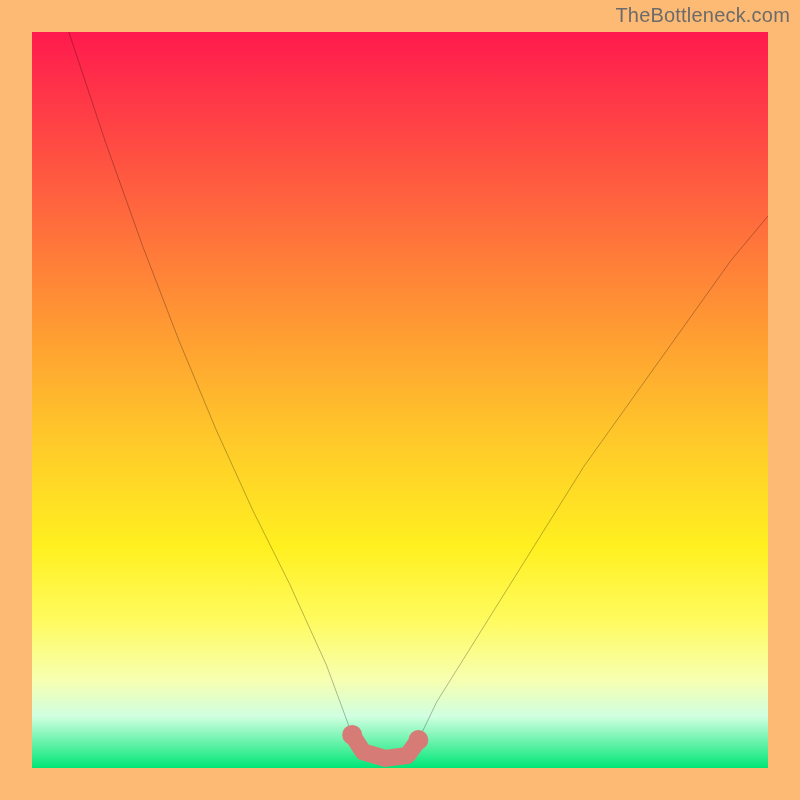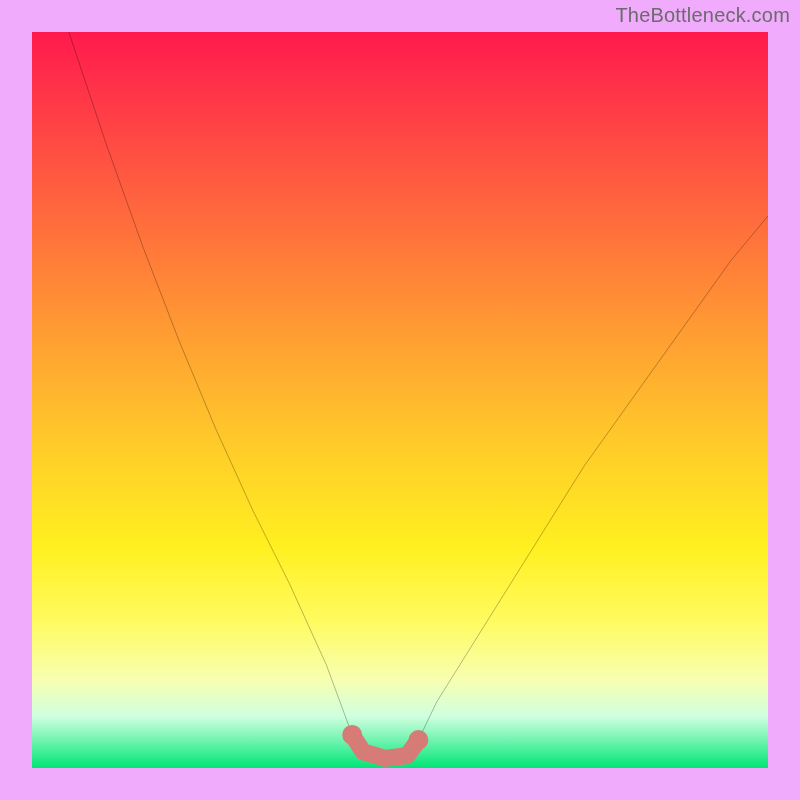--- a/index.html
+++ b/index.html
@@ -8,21 +8,21 @@
     width: 800px;
     height: 800px;
     overflow: hidden;
     background: #000;
     font-family: Arial, Helvetica, sans-serif;
   }
   .frame {
     position: relative;
     width: 800px;
     height: 800px;
-    background: #f0abfc;
+    background: #fdba74;
   }
   .plot-bg {
     position: absolute;
     left: 32px;
     top: 32px;
     width: 736px;
     height: 736px;
     background: linear-gradient(to bottom,
       #ff1a4d 0%,
       #ff3a47 10%,

